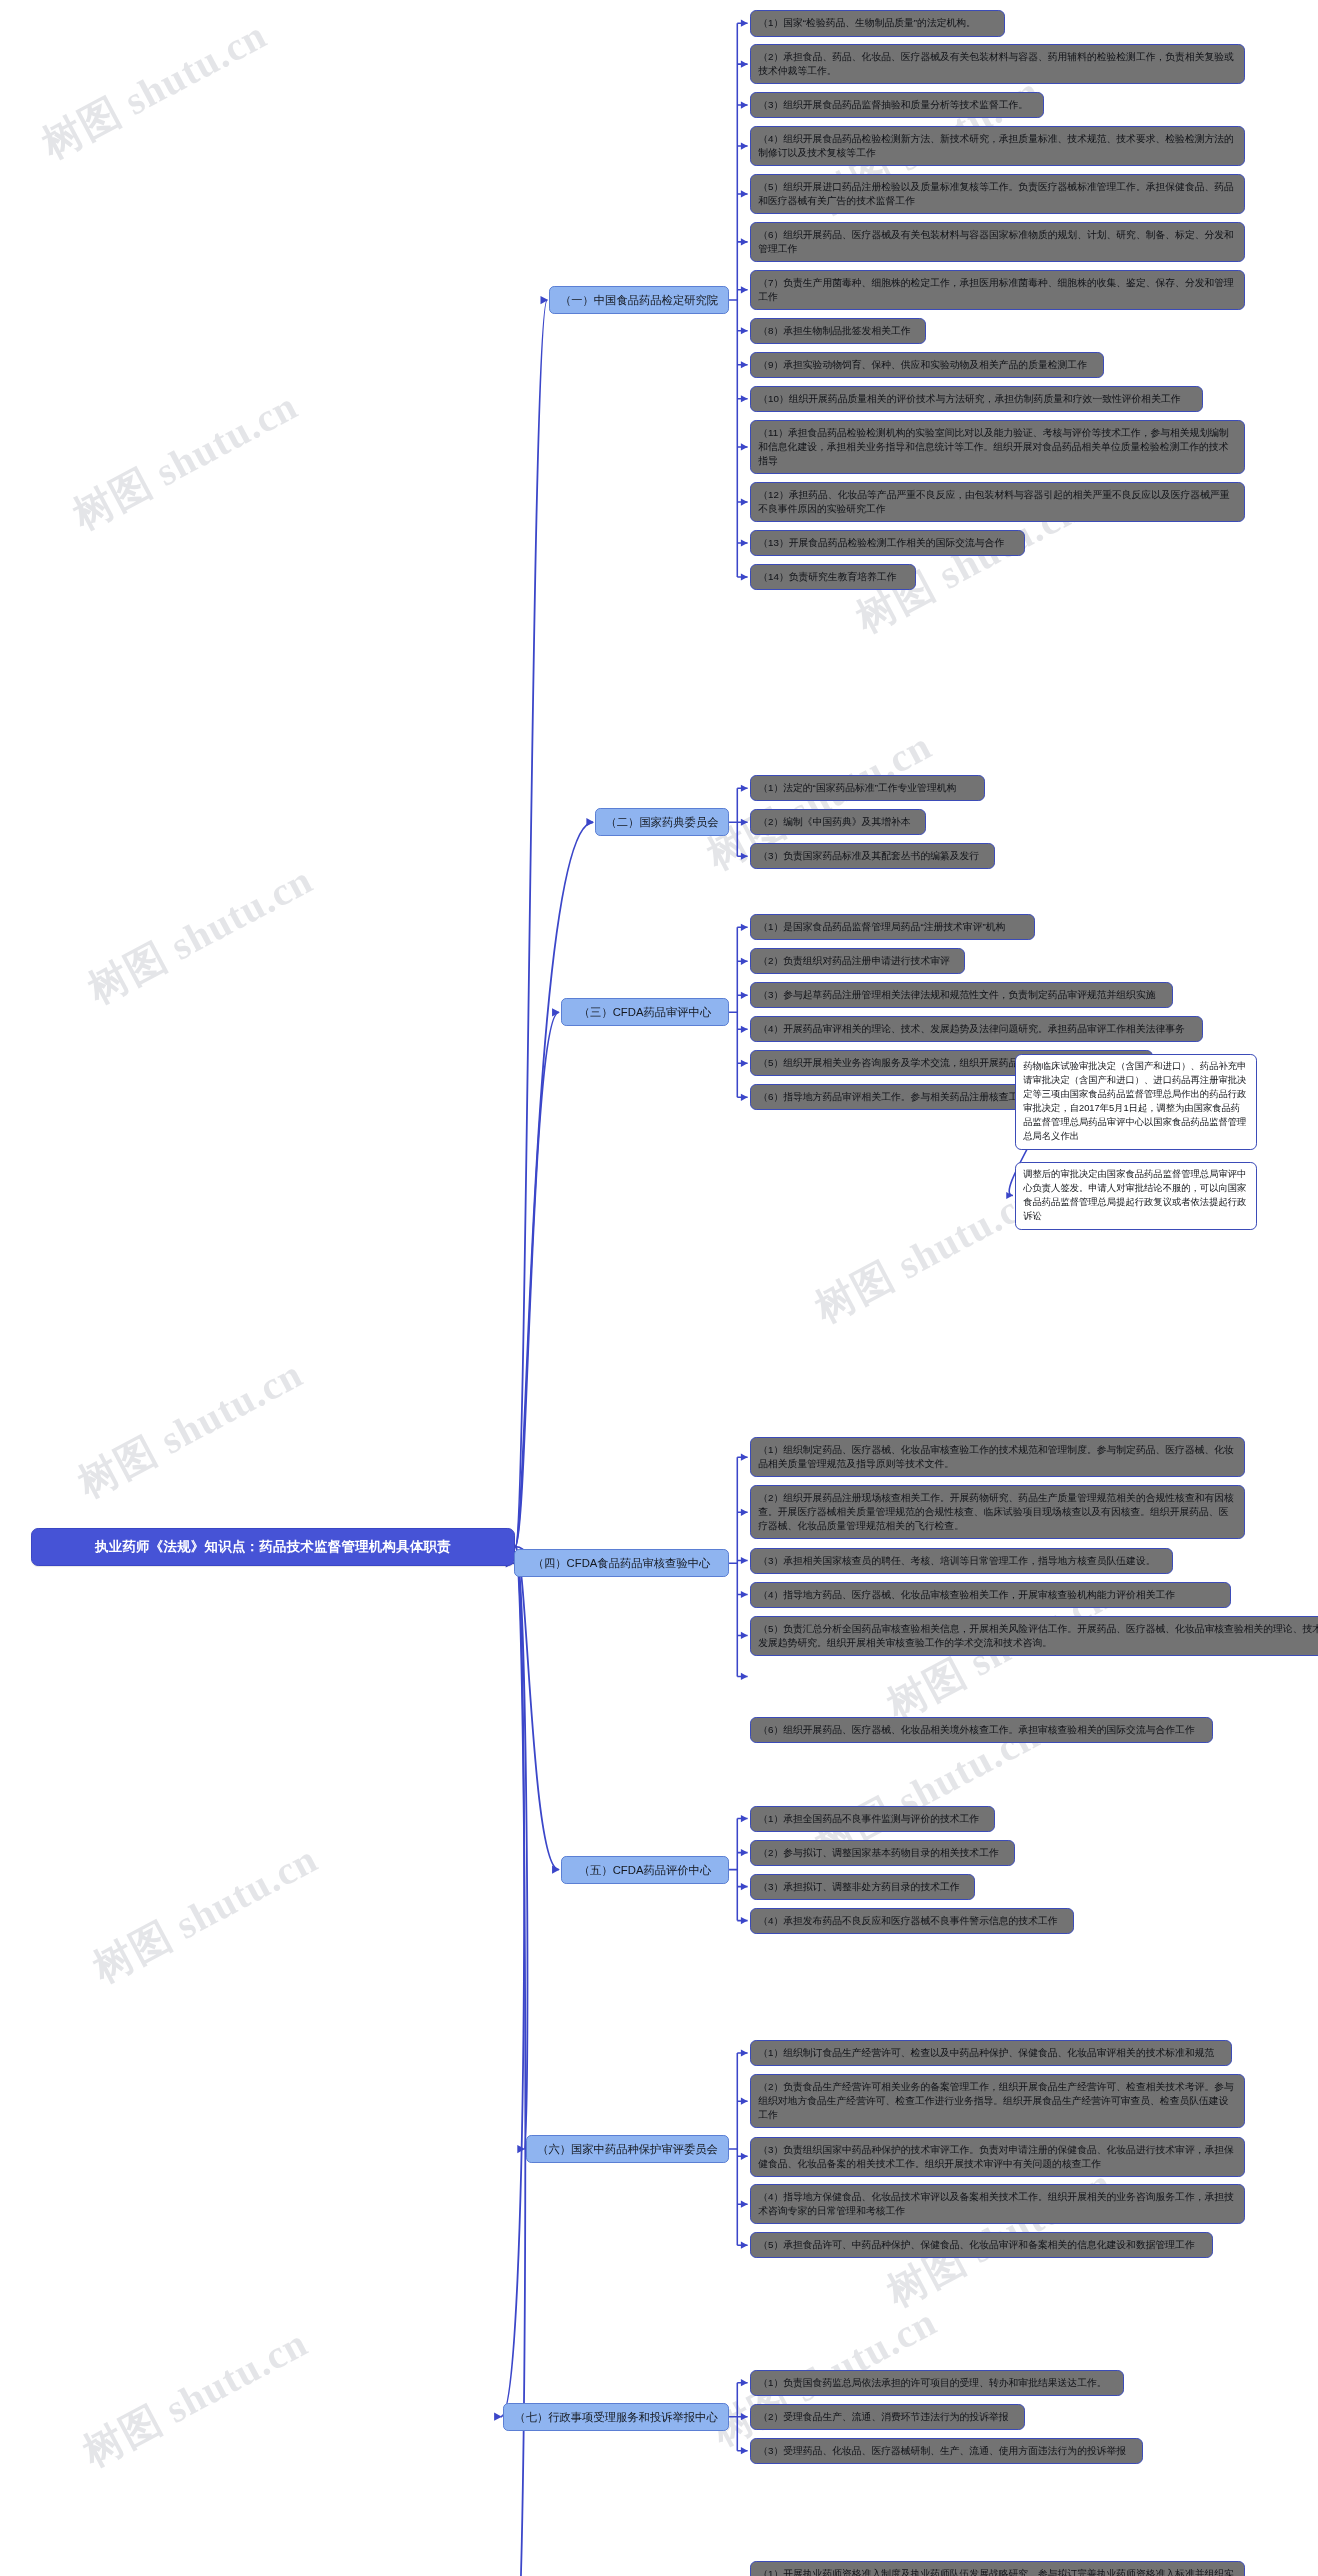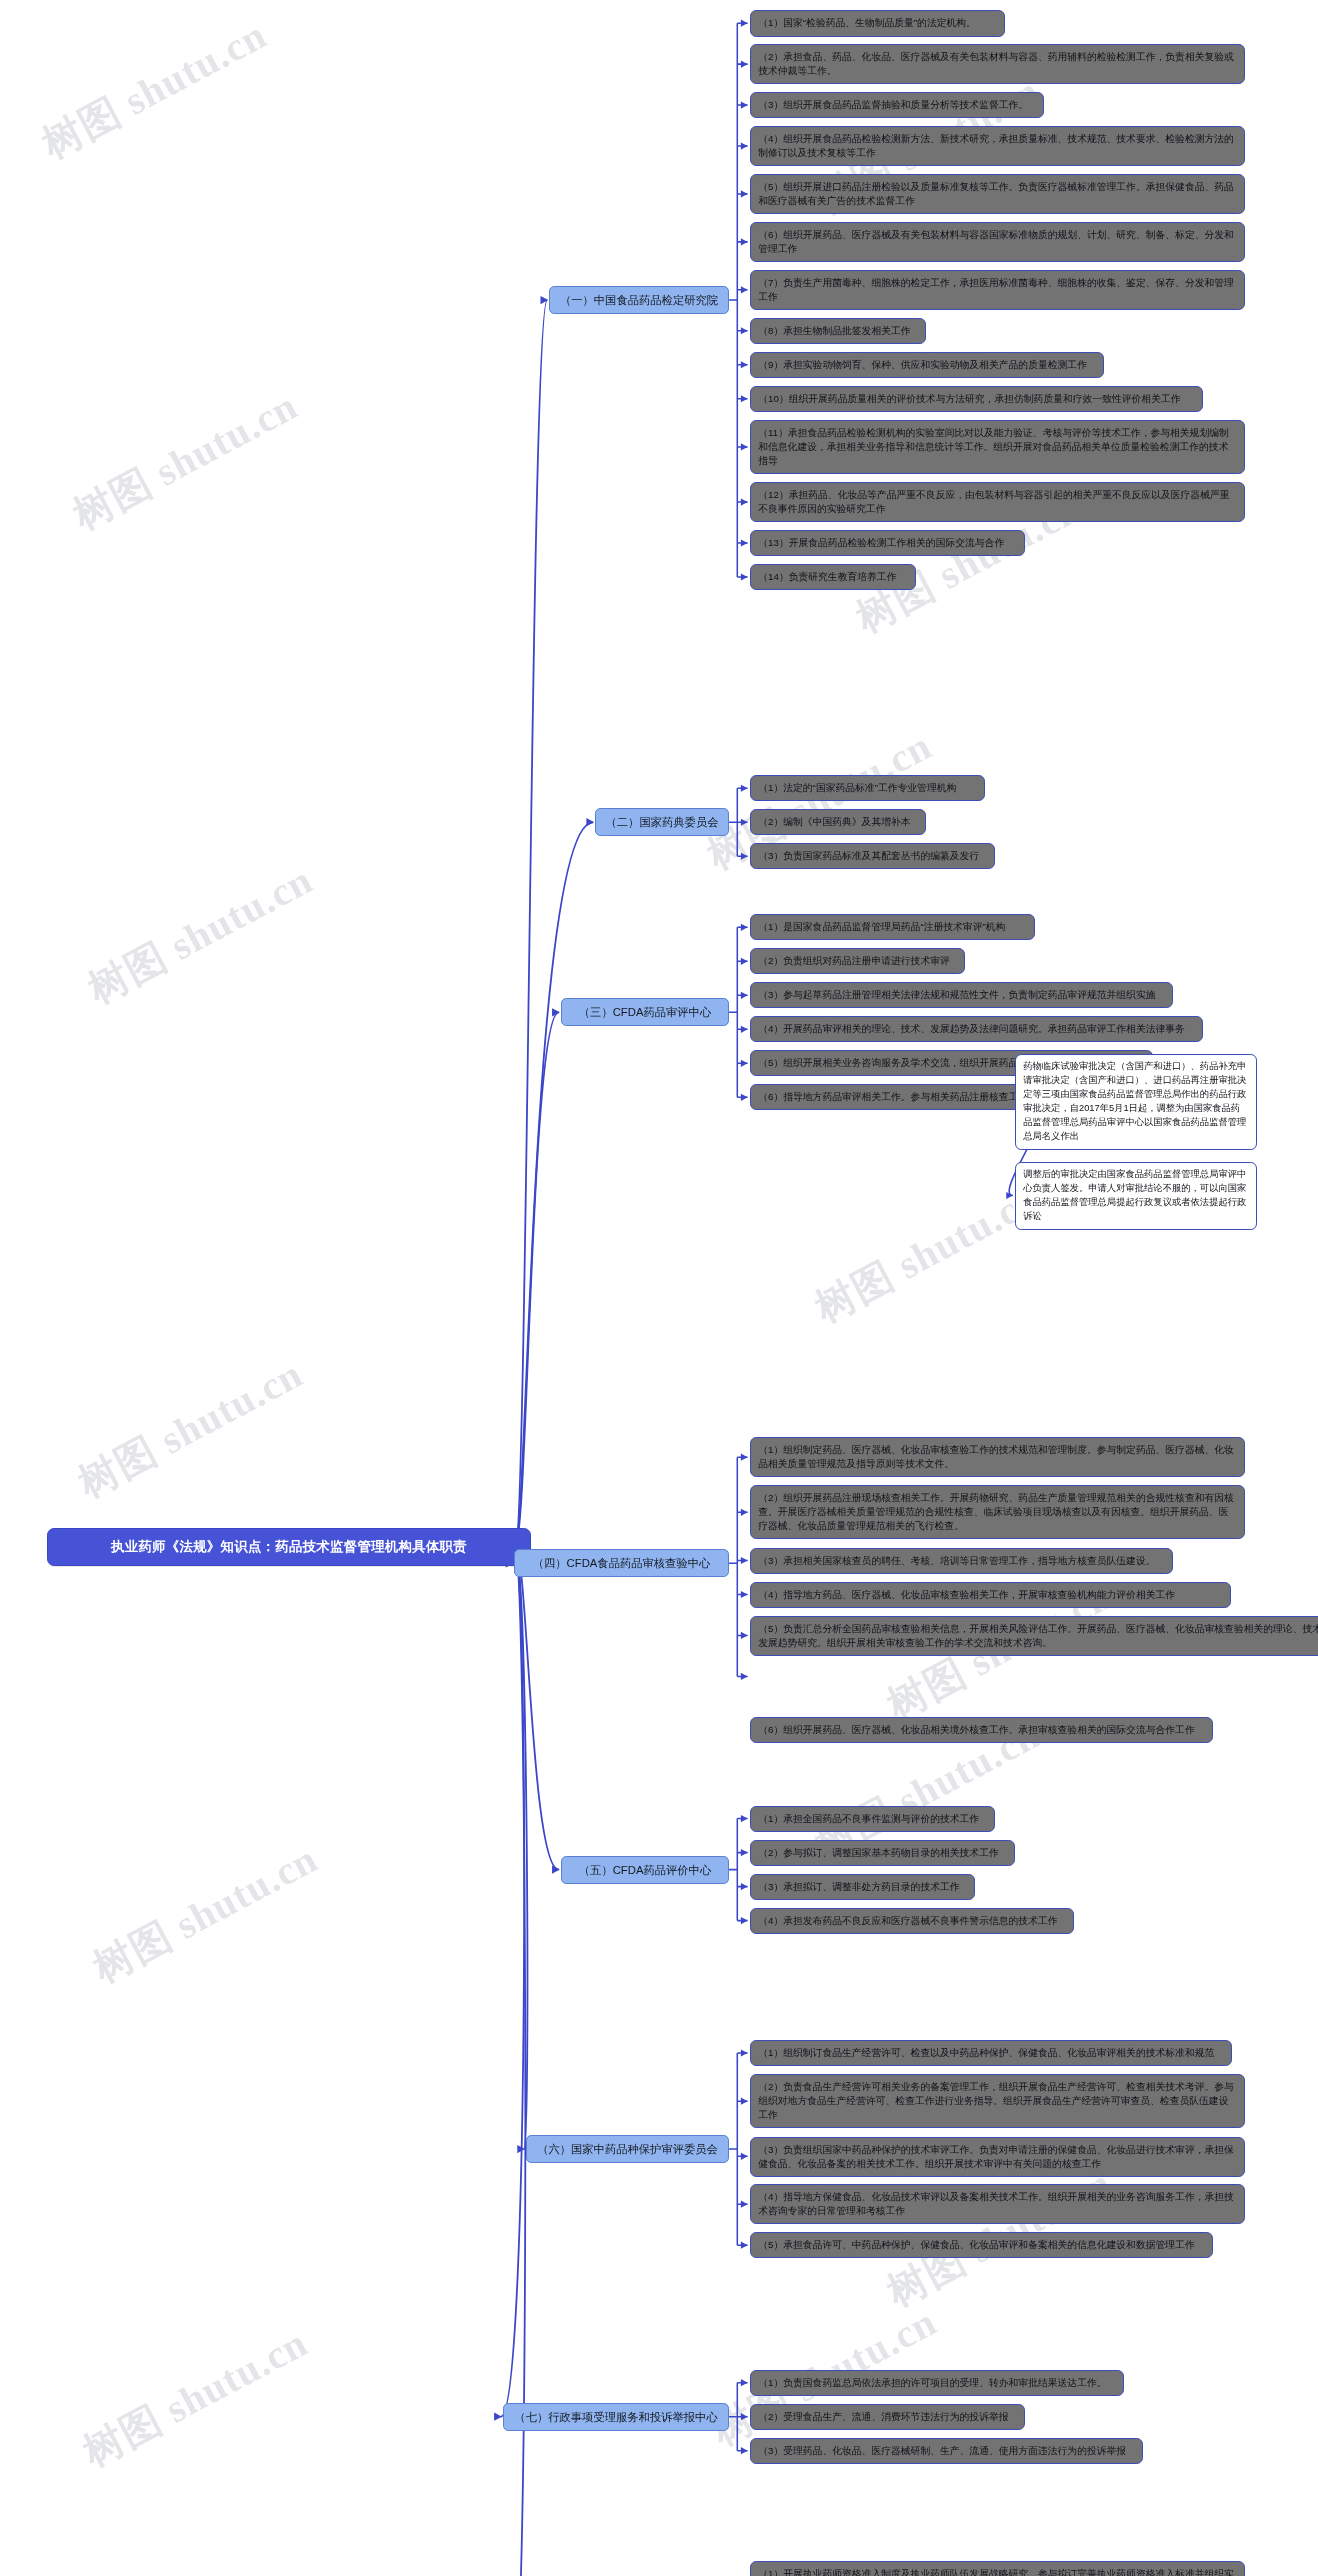--- a/index.html
+++ b/index.html
@@ -235,21 +235,21 @@
       <path d="M 1000 3002 C 1024 3002, 1030 3629, 1084.5 3629" fill="none" stroke="#3b46c9" stroke-width="3.5"></path>
       <path d="M 1086.5 3629 L 1071.5 3621 L 1071.5 3637 Z" fill="#3b46c9"></path>
       <path d="M 1000 3002 C 1024 3002, 1030 4171.5, 1017 4171.5" fill="none" stroke="#3b46c9" stroke-width="3.5"></path>
       <path d="M 1019 4171.5 L 1004 4163.5 L 1004 4179.5 Z" fill="#3b46c9"></path>
       <path d="M 1000 3002 C 1024 3002, 1030 4691, 972 4691" fill="none" stroke="#3b46c9" stroke-width="3.5"></path>
       <path d="M 974 4691 L 959 4683 L 959 4699 Z" fill="#3b46c9"></path>
       <path d="M 1000 3002 C 1024 3002, 1030 5233.5, 994.5 5233.5" fill="none" stroke="#3b46c9" stroke-width="3.5"></path>
       <path d="M 996.5 5233.5 L 981.5 5225.5 L 981.5 5241.5 Z" fill="#3b46c9"></path>
     </svg>
 
-  <div class="node node-root" id="n-root" style="left:47px; top:1528px; width:484px; height:38px;">
+  <div class="node node-root" id="n-root" style="left:31px; top:1528px; width:484px; height:38px;">
     <span>执业药师《法规》知识点：药品技术监督管理机构具体职责</span>
   </div>
 
   <div id="nodes-host">
       <div class="node node-leaf" style="left: 750px; top: 10.3px; width: 255px; min-height: 26px;">
         <span>（1）国家“检验药品、生物制品质量”的法定机构。</span>
       </div>
       <div class="node node-leaf" style="left: 750px; top: 44px; width: 495px; min-height: 40px;">
         <span>（2）承担食品、药品、化妆品、医疗器械及有关包装材料与容器、药用辅料的检验检测工作，负责相关复验或技术仲裁等工作。</span>
       </div>

